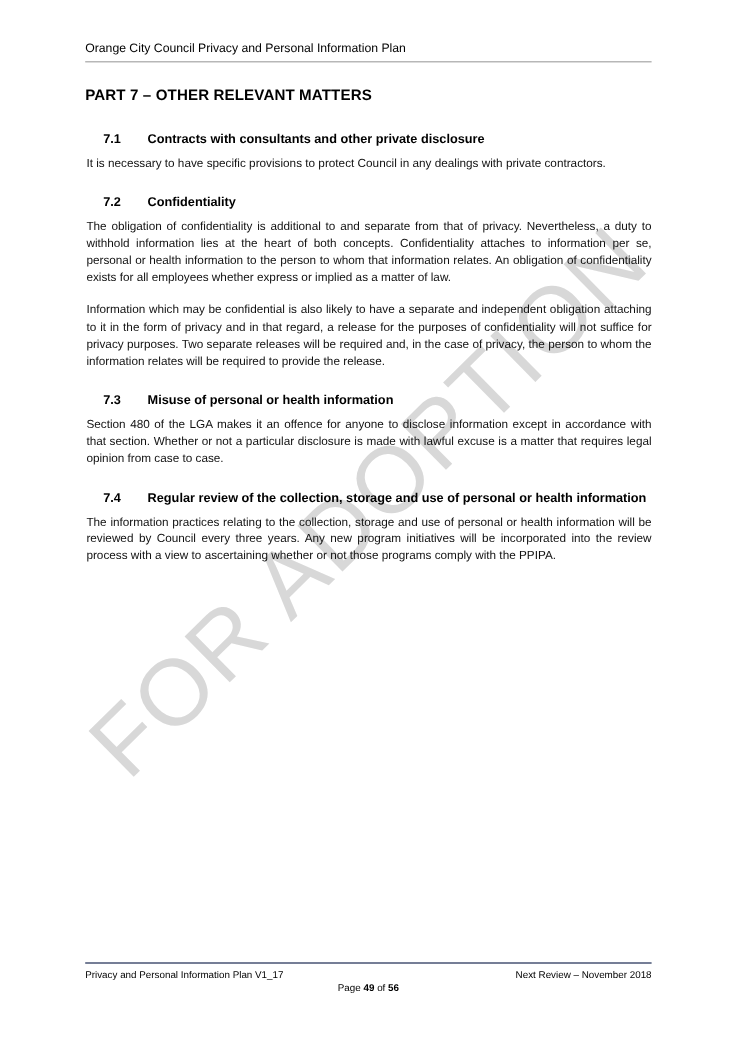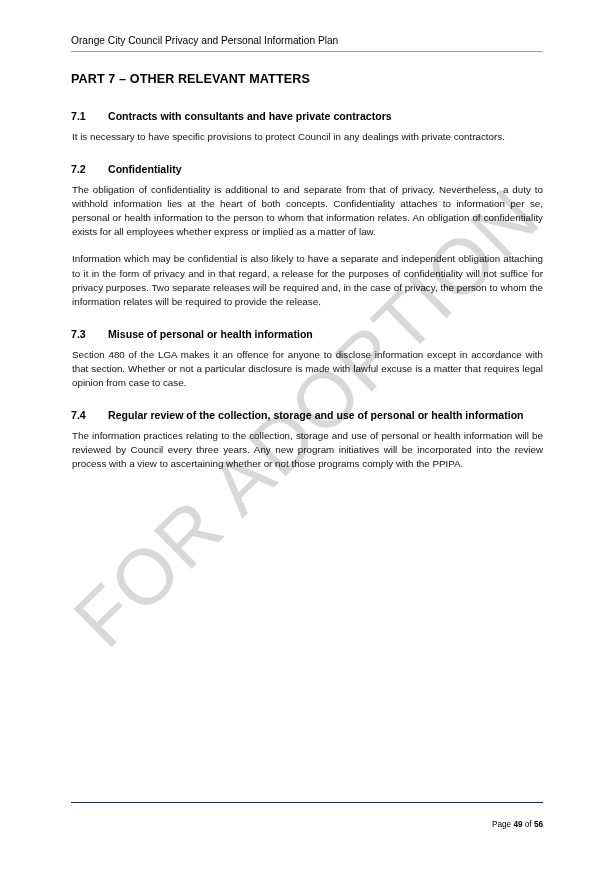--- a/index.html
+++ b/index.html
@@ -90,21 +90,21 @@
     margin: 0 0 23px 0;
     white-space: nowrap;
   }
   .section {
     margin: 0 0 5px 0;
   }
   .section-heading {
     display: flex;
     font-size: 10.6px;
     font-weight: bold;
-    margin: 0 0 7px 0;
+    margin: 0 0 7px 15px;
     line-height: 14px;
   }
   .section-number {
     width: 37px;
     flex: 0 0 37px;
   }
   .section-title {
     flex: 1 1 auto;
   }
   .para {
@@ -134,24 +134,24 @@
     display: flex;
     justify-content: space-between;
     align-items: baseline;
     font-size: 8.2px;
     line-height: 11px;
     color: #000;
   }
   .footer-left { white-space: nowrap; }
   .footer-right { white-space: nowrap; }
   .footer-center {
-    text-align: right;
+    text-align: center;
     font-size: 8.2px;
     line-height: 11px;
-    margin-top: 16px;
+    margin-top: 0;
   }
   .footer-center b { font-weight: bold; }
 </style>
 </head>
 <body>
 
 <div class="page">
 
   <div class="watermark-layer">
     <div class="watermark-text">FOR ADOPTION</div>
@@ -164,21 +164,21 @@
       <div class="header-rule"></div>
     </div>
 
     <div class="body-region">
 
       <div class="part-title">PART 7 – OTHER RELEVANT MATTERS</div>
 
       <div class="section">
         <div class="section-heading">
           <span class="section-number">7.1</span>
-          <span class="section-title">Contracts with consultants and have private contractors</span>
+          <span class="section-title">Contracts with consultants and other private disclosure</span>
         </div>
         <p class="para last">It is necessary to have specific provisions to protect Council in any dealings with private contractors.</p>
       </div>
 
       <div class="gap-sec"></div>
 
       <div class="section">
         <div class="section-heading">
           <span class="section-number">7.2</span>
           <span class="section-title">Confidentiality</span>
@@ -210,20 +210,24 @@
       <div class="gap-sec"></div>
 
 
       <div class="gap-sec"></div>
 
 
     </div>
 
     <div class="page-footer">
       <div class="footer-rule"></div>
+      <div class="footer-row">
+        <span class="footer-left">Privacy and Personal Information Plan V1_17</span>
+        <span class="footer-right">Next Review – November 2018</span>
+      </div>
       <div class="footer-center">
         <span>Page</span>
         <b>49</b>
         <span>of</span>
         <b>56</b>
       </div>
     </div>
 
   </div>
 </div>

